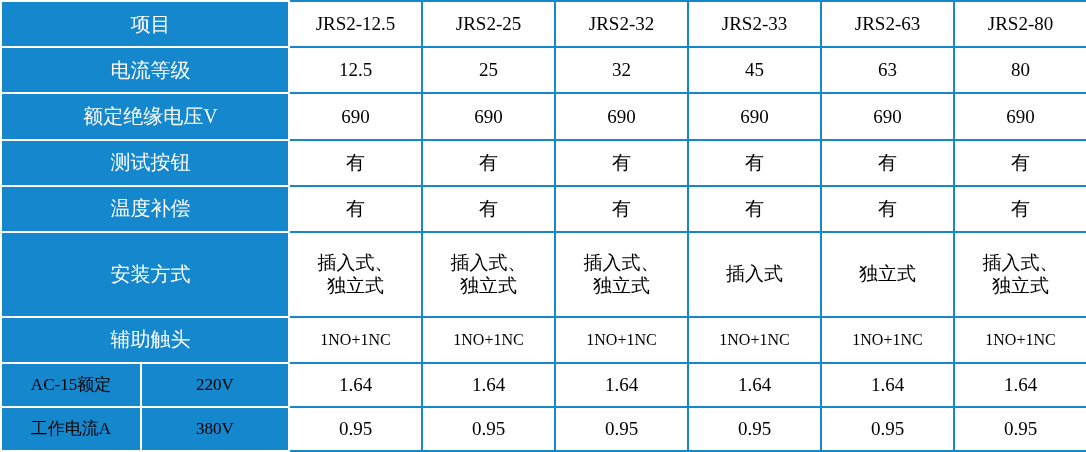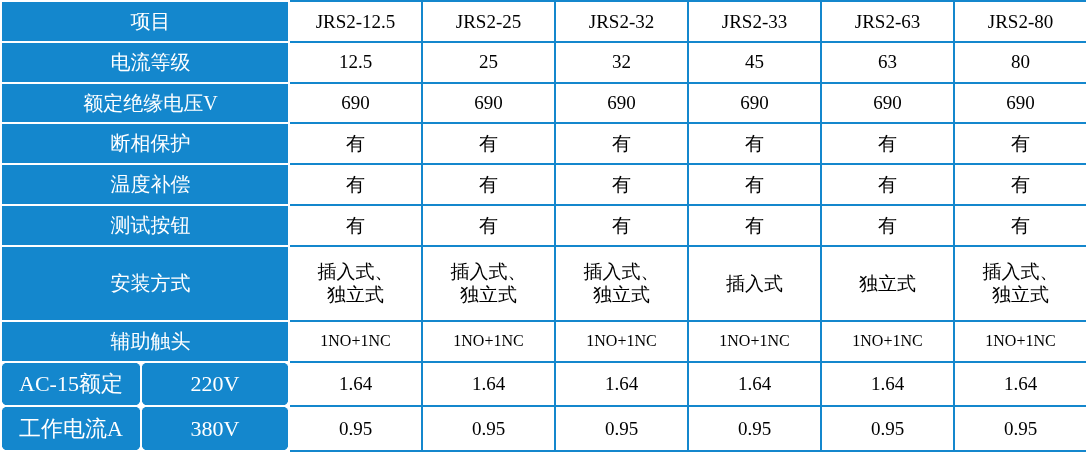--- a/index.html
+++ b/index.html
@@ -31,23 +31,22 @@
   
   #spec-table td.lbl {
     background: #1487cd;
     color: #ffffff;
     font-size: 20px;
     border-color: #ffffff;
     padding-left: 11px;
   }
   #spec-table td.lbl-sm {
     background: #1487cd;
-    color: #ffffff;
-    font-size: 22px;
-    border-radius: 8px;
+    color: #000000;
+    font-size: 17px;
   }
   
   #spec-table td.val {
     background: #ffffff;
     border: 2px solid #1487cd;
   }
   #spec-table td.val.small {
     font-size: 16px;
   }
   .multi {
@@ -100,43 +99,34 @@
     <tr>
       <td class="lbl" colspan="2">额定绝缘电压V</td>
       <td class="val">690</td>
       <td class="val">690</td>
       <td class="val">690</td>
       <td class="val">690</td>
       <td class="val">690</td>
       <td class="val">690</td>
     </tr>
 
-    <tr>
-      <td class="lbl" colspan="2">断相保护</td>
-      <td class="val">有</td>
-      <td class="val">有</td>
-      <td class="val">有</td>
-      <td class="val">有</td>
-      <td class="val">有</td>
-      <td class="val">有</td>
-    </tr>
-
+
+
+    <tr>
+      <td class="lbl" colspan="2">测试按钮</td>
+      <td class="val">有</td>
+      <td class="val">有</td>
+      <td class="val">有</td>
+      <td class="val">有</td>
+      <td class="val">有</td>
+      <td class="val">有</td>
+    </tr>
 
     <tr>
       <td class="lbl" colspan="2">温度补偿</td>
-      <td class="val">有</td>
-      <td class="val">有</td>
-      <td class="val">有</td>
-      <td class="val">有</td>
-      <td class="val">有</td>
-      <td class="val">有</td>
-    </tr>
-
-    <tr>
-      <td class="lbl" colspan="2">测试按钮</td>
       <td class="val">有</td>
       <td class="val">有</td>
       <td class="val">有</td>
       <td class="val">有</td>
       <td class="val">有</td>
       <td class="val">有</td>
     </tr>
 
 
     <tr>

